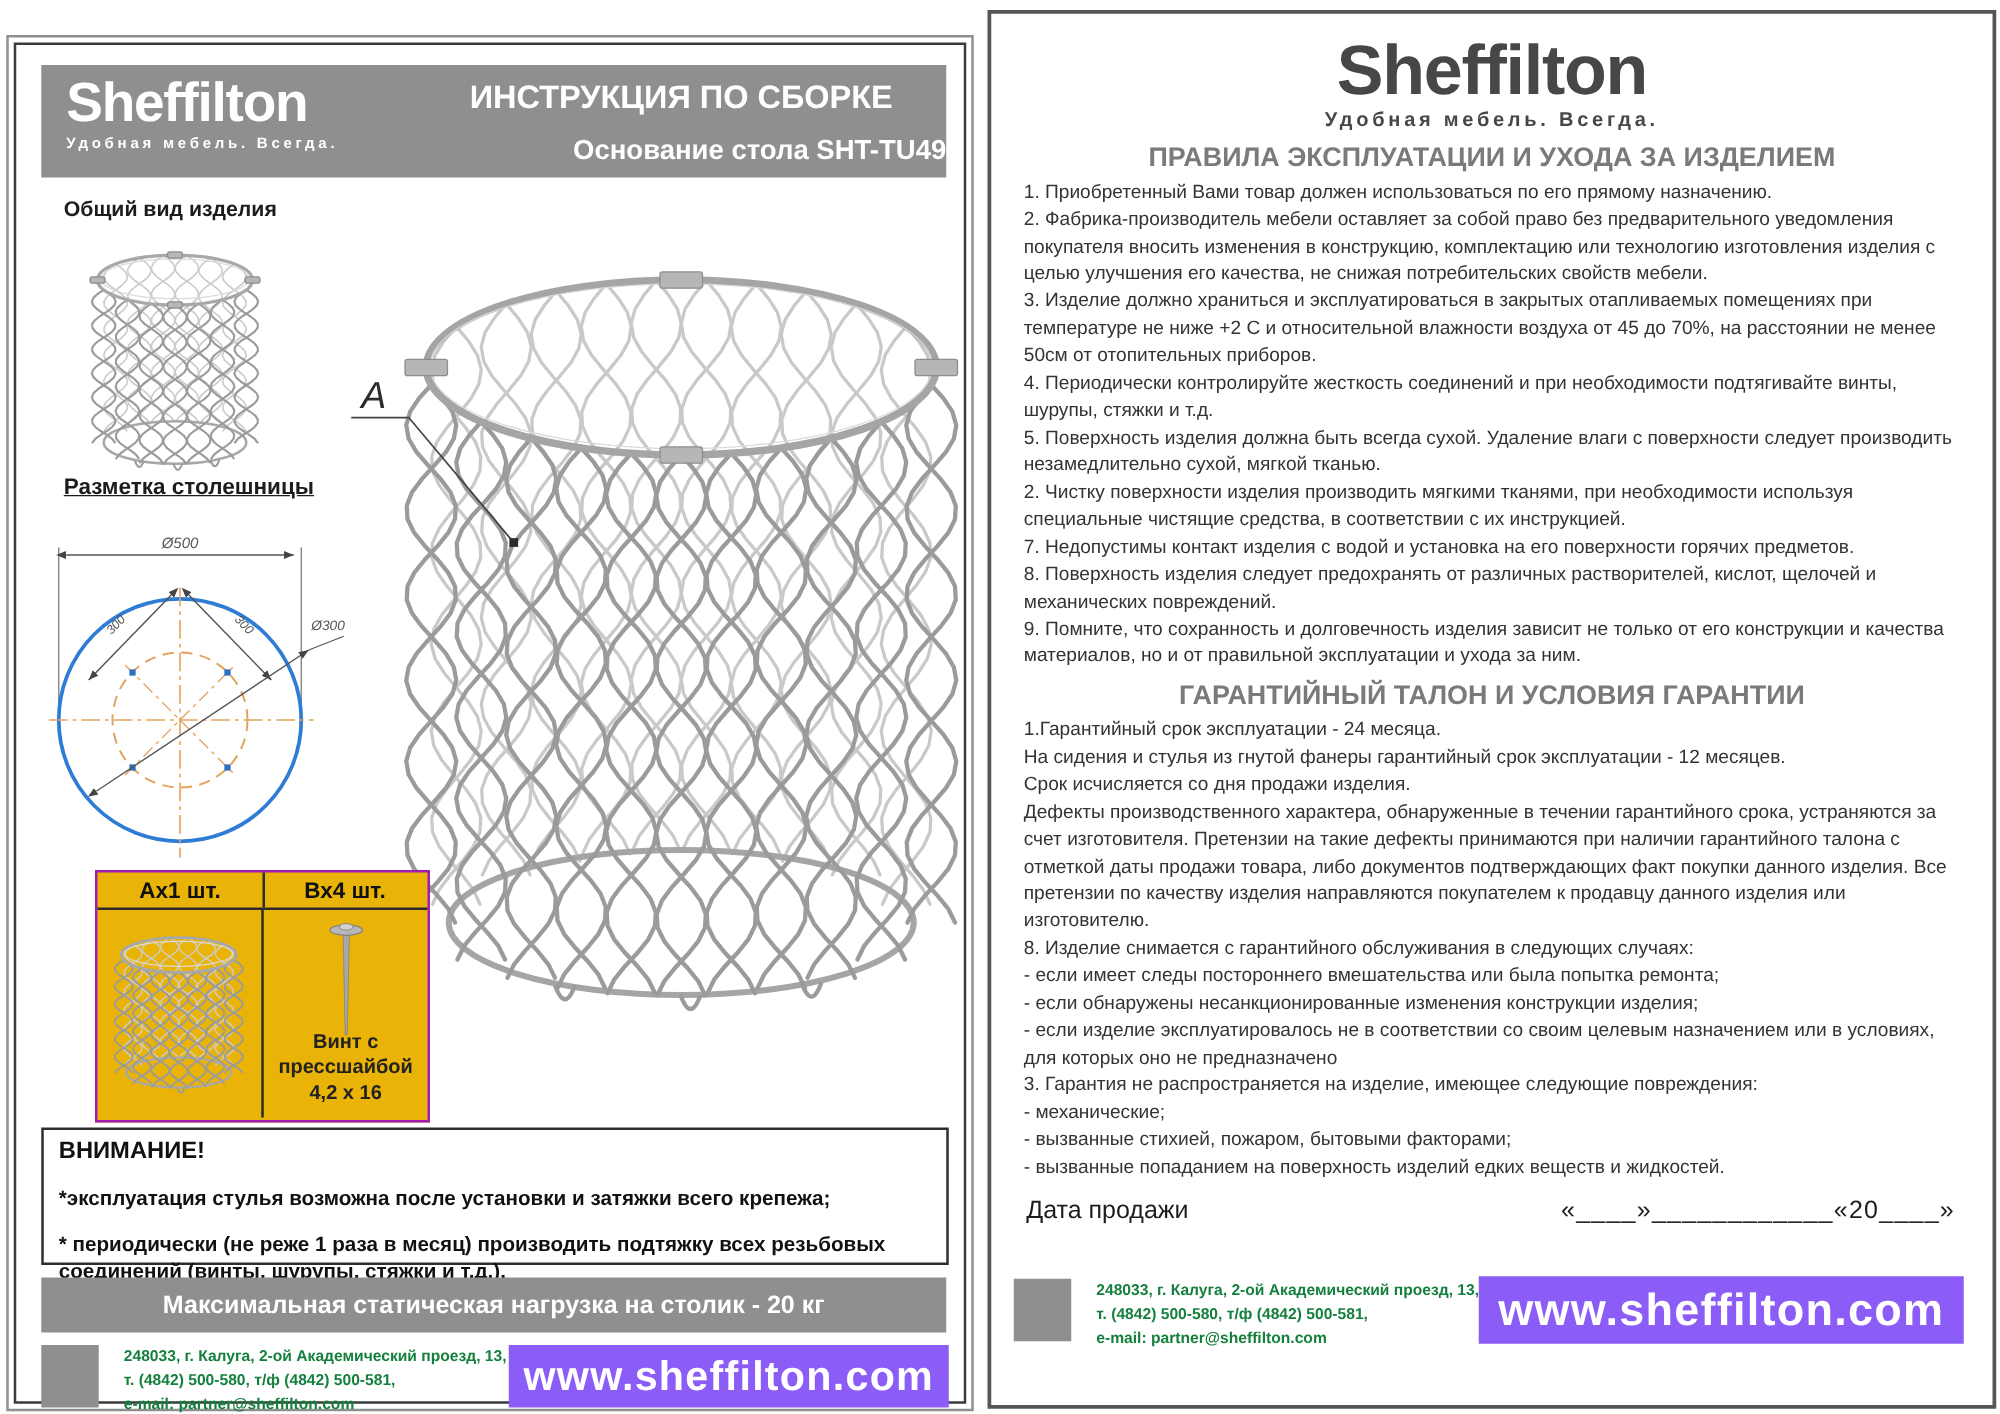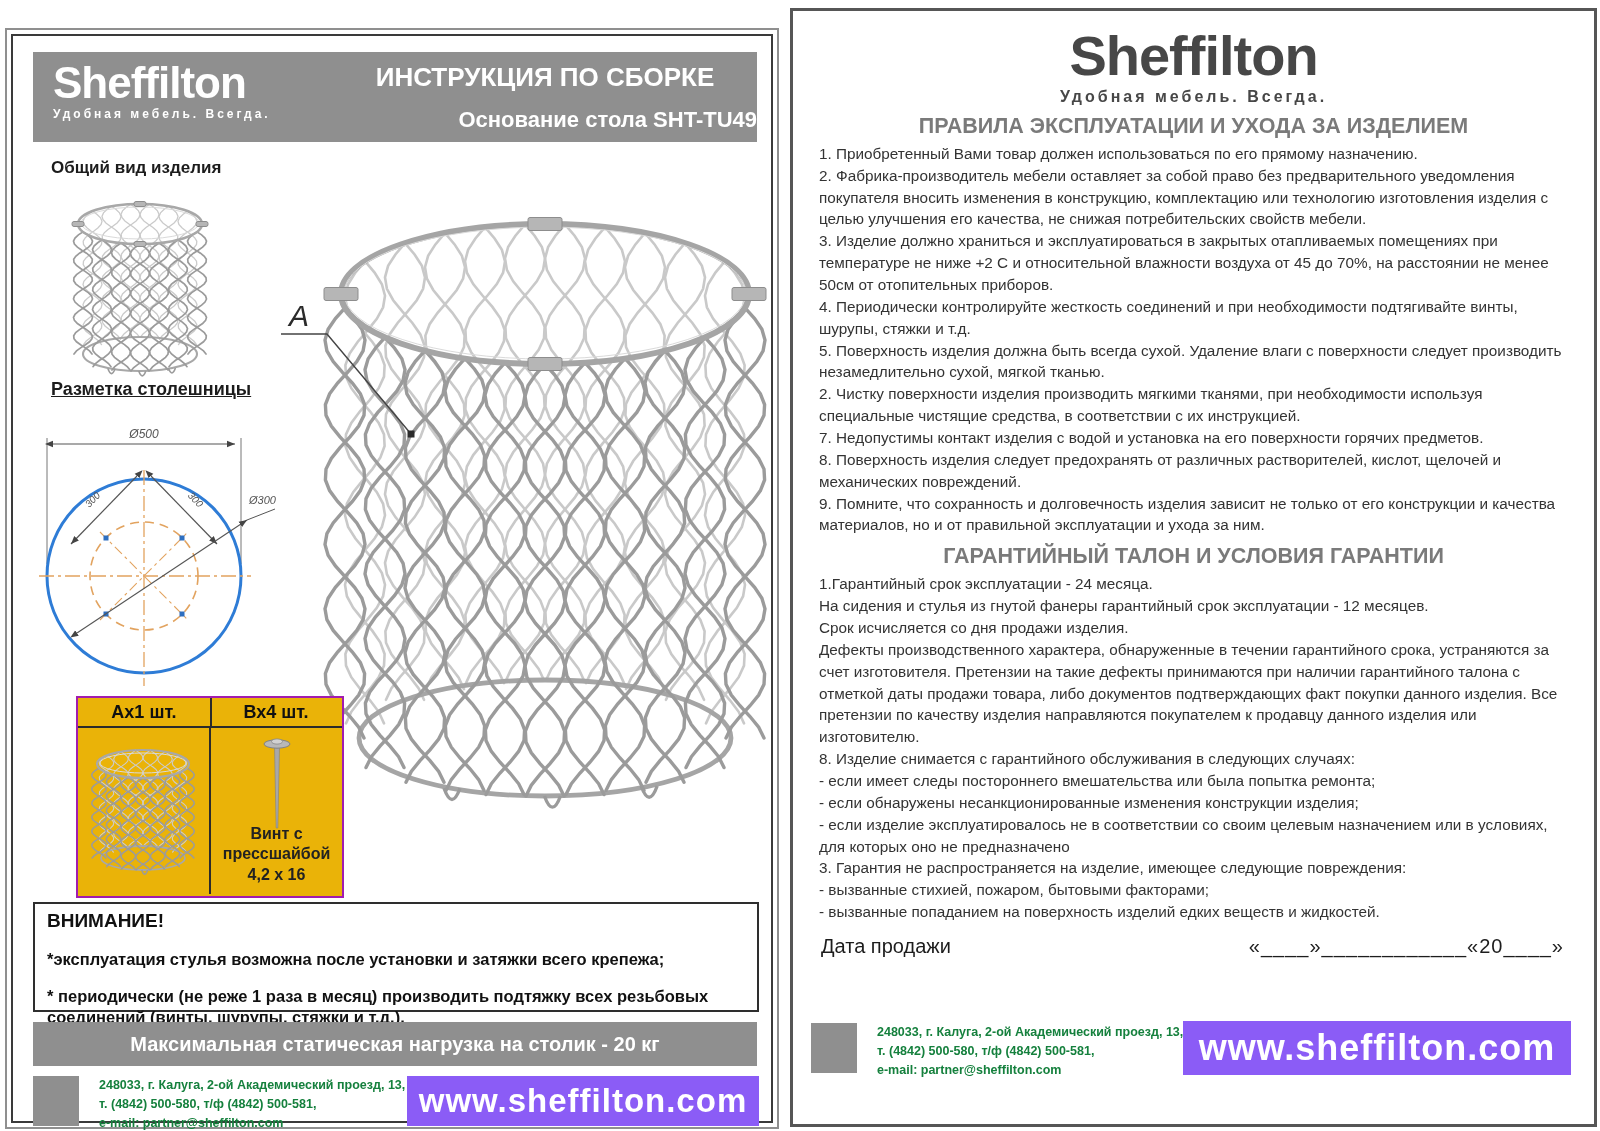--- a/index.html
+++ b/index.html
@@ -306,20 +306,21 @@
   <div class="text-col">
       <p class="" style="margin: 0px;">1.Гарантийный срок эксплуатации - 24 месяца.</p>
       <p class="" style="margin: 0px;">На сидения и стулья из гнутой фанеры гарантийный срок эксплуатации - 12 месяцев.</p>
       <p class="" style="margin: 0px;">Срок исчисляется со дня продажи изделия.</p>
       <p class="" style="margin: 0px;">Дефекты производственного характера, обнаруженные в течении гарантийного срока, устраняются за счет изготовителя. Претензии на такие дефекты принимаются при наличии гарантийного талона с отметкой даты продажи товара, либо документов подтверждающих факт покупки данного изделия. Все претензии по качеству изделия направляются покупателем к продавцу данного изделия или изготовителю.</p>
       <p class="" style="margin: 0px;">8. Изделие снимается с гарантийного обслуживания в следующих случаях:</p>
       <p class="" style="margin: 0px;">- если имеет следы постороннего вмешательства или была попытка ремонта;</p>
       <p class="" style="margin: 0px;">- если обнаружены несанкционированные изменения конструкции изделия;</p>
       <p class="" style="margin: 0px;">- если изделие эксплуатировалось не в соответствии со своим целевым назначением или в условиях, для которых оно не предназначено</p>
       <p class="" style="margin: 0px;">3. Гарантия не распространяется на изделие, имеющее следующие повреждения:</p>
+      <p class="" style="margin: 0px;">- механические;</p>
       <p class="" style="margin: 0px;">- вызванные стихией, пожаром, бытовыми факторами;</p>
       <p class="" style="margin: 0px;">- вызванные попаданием на поверхность изделий едких веществ и жидкостей.</p>
     </div>
   <div class="sale-row">
     <span class="sale-label">Дата продажи</span>
     <span class="sale-blanks">«____»____________«20____»</span>
   </div>
 
   <div class="footer-sq" id="right-sq"></div>
   <div class="addr" id="right-addr">

